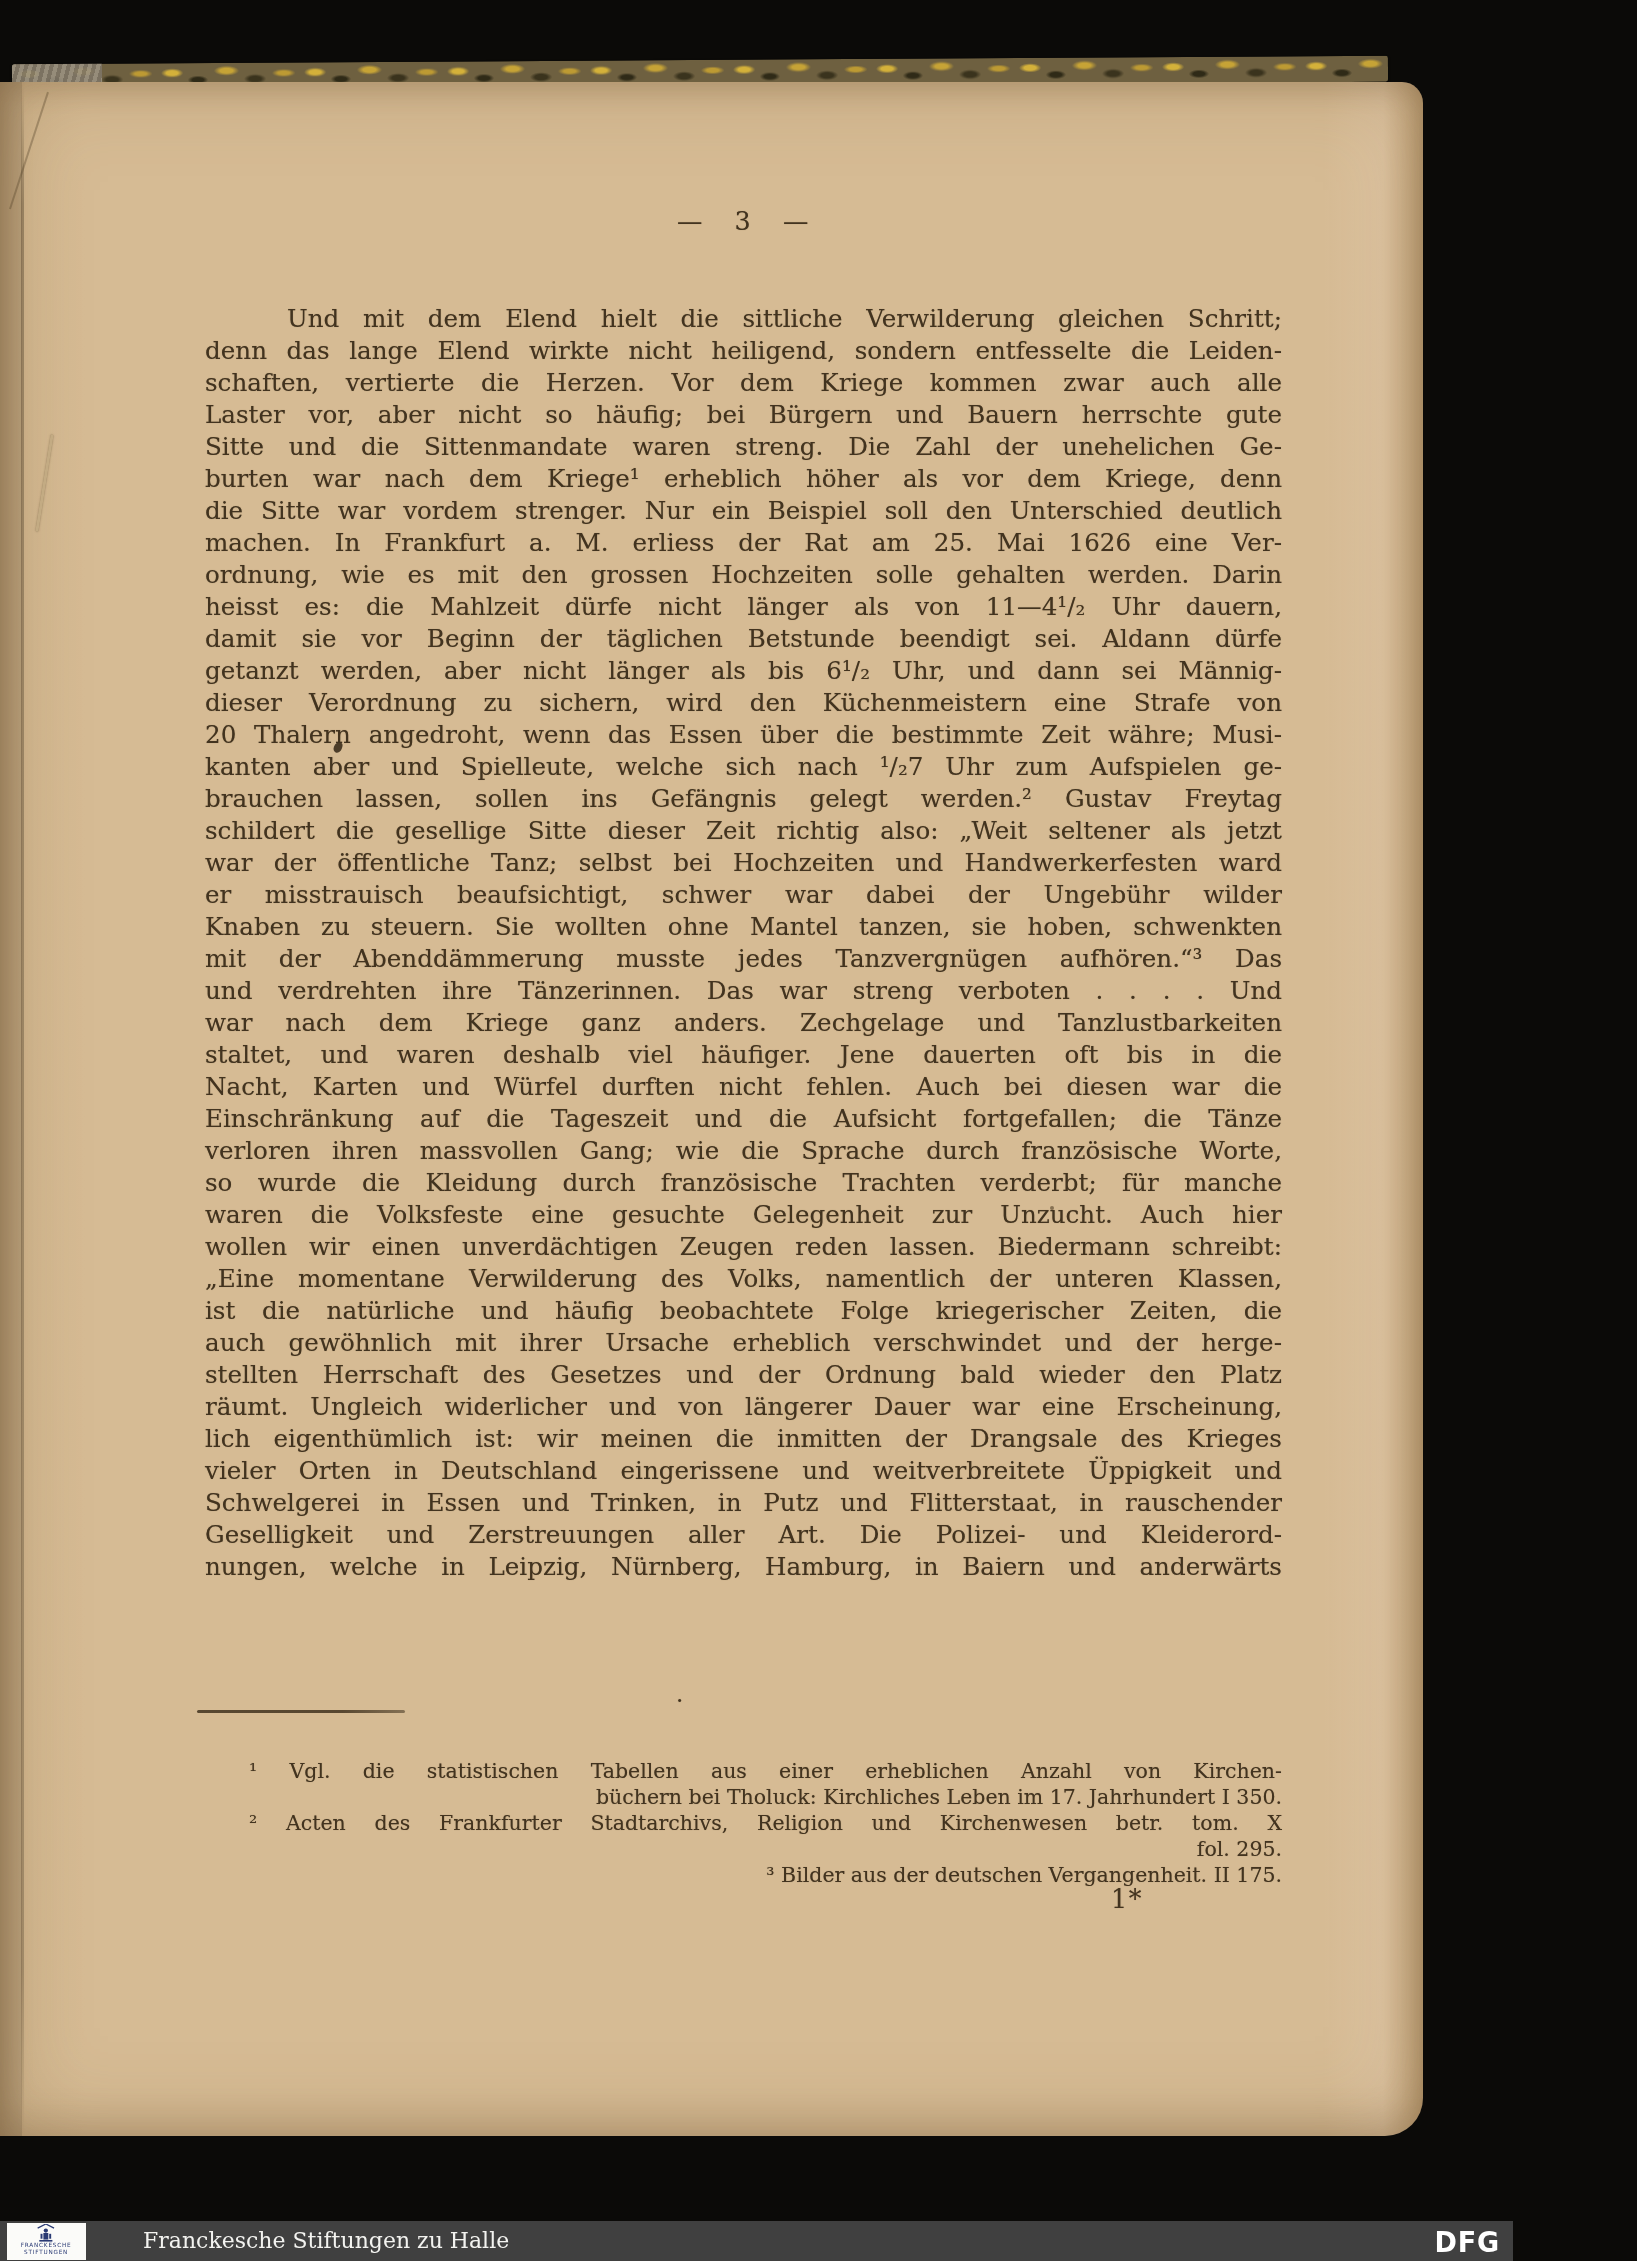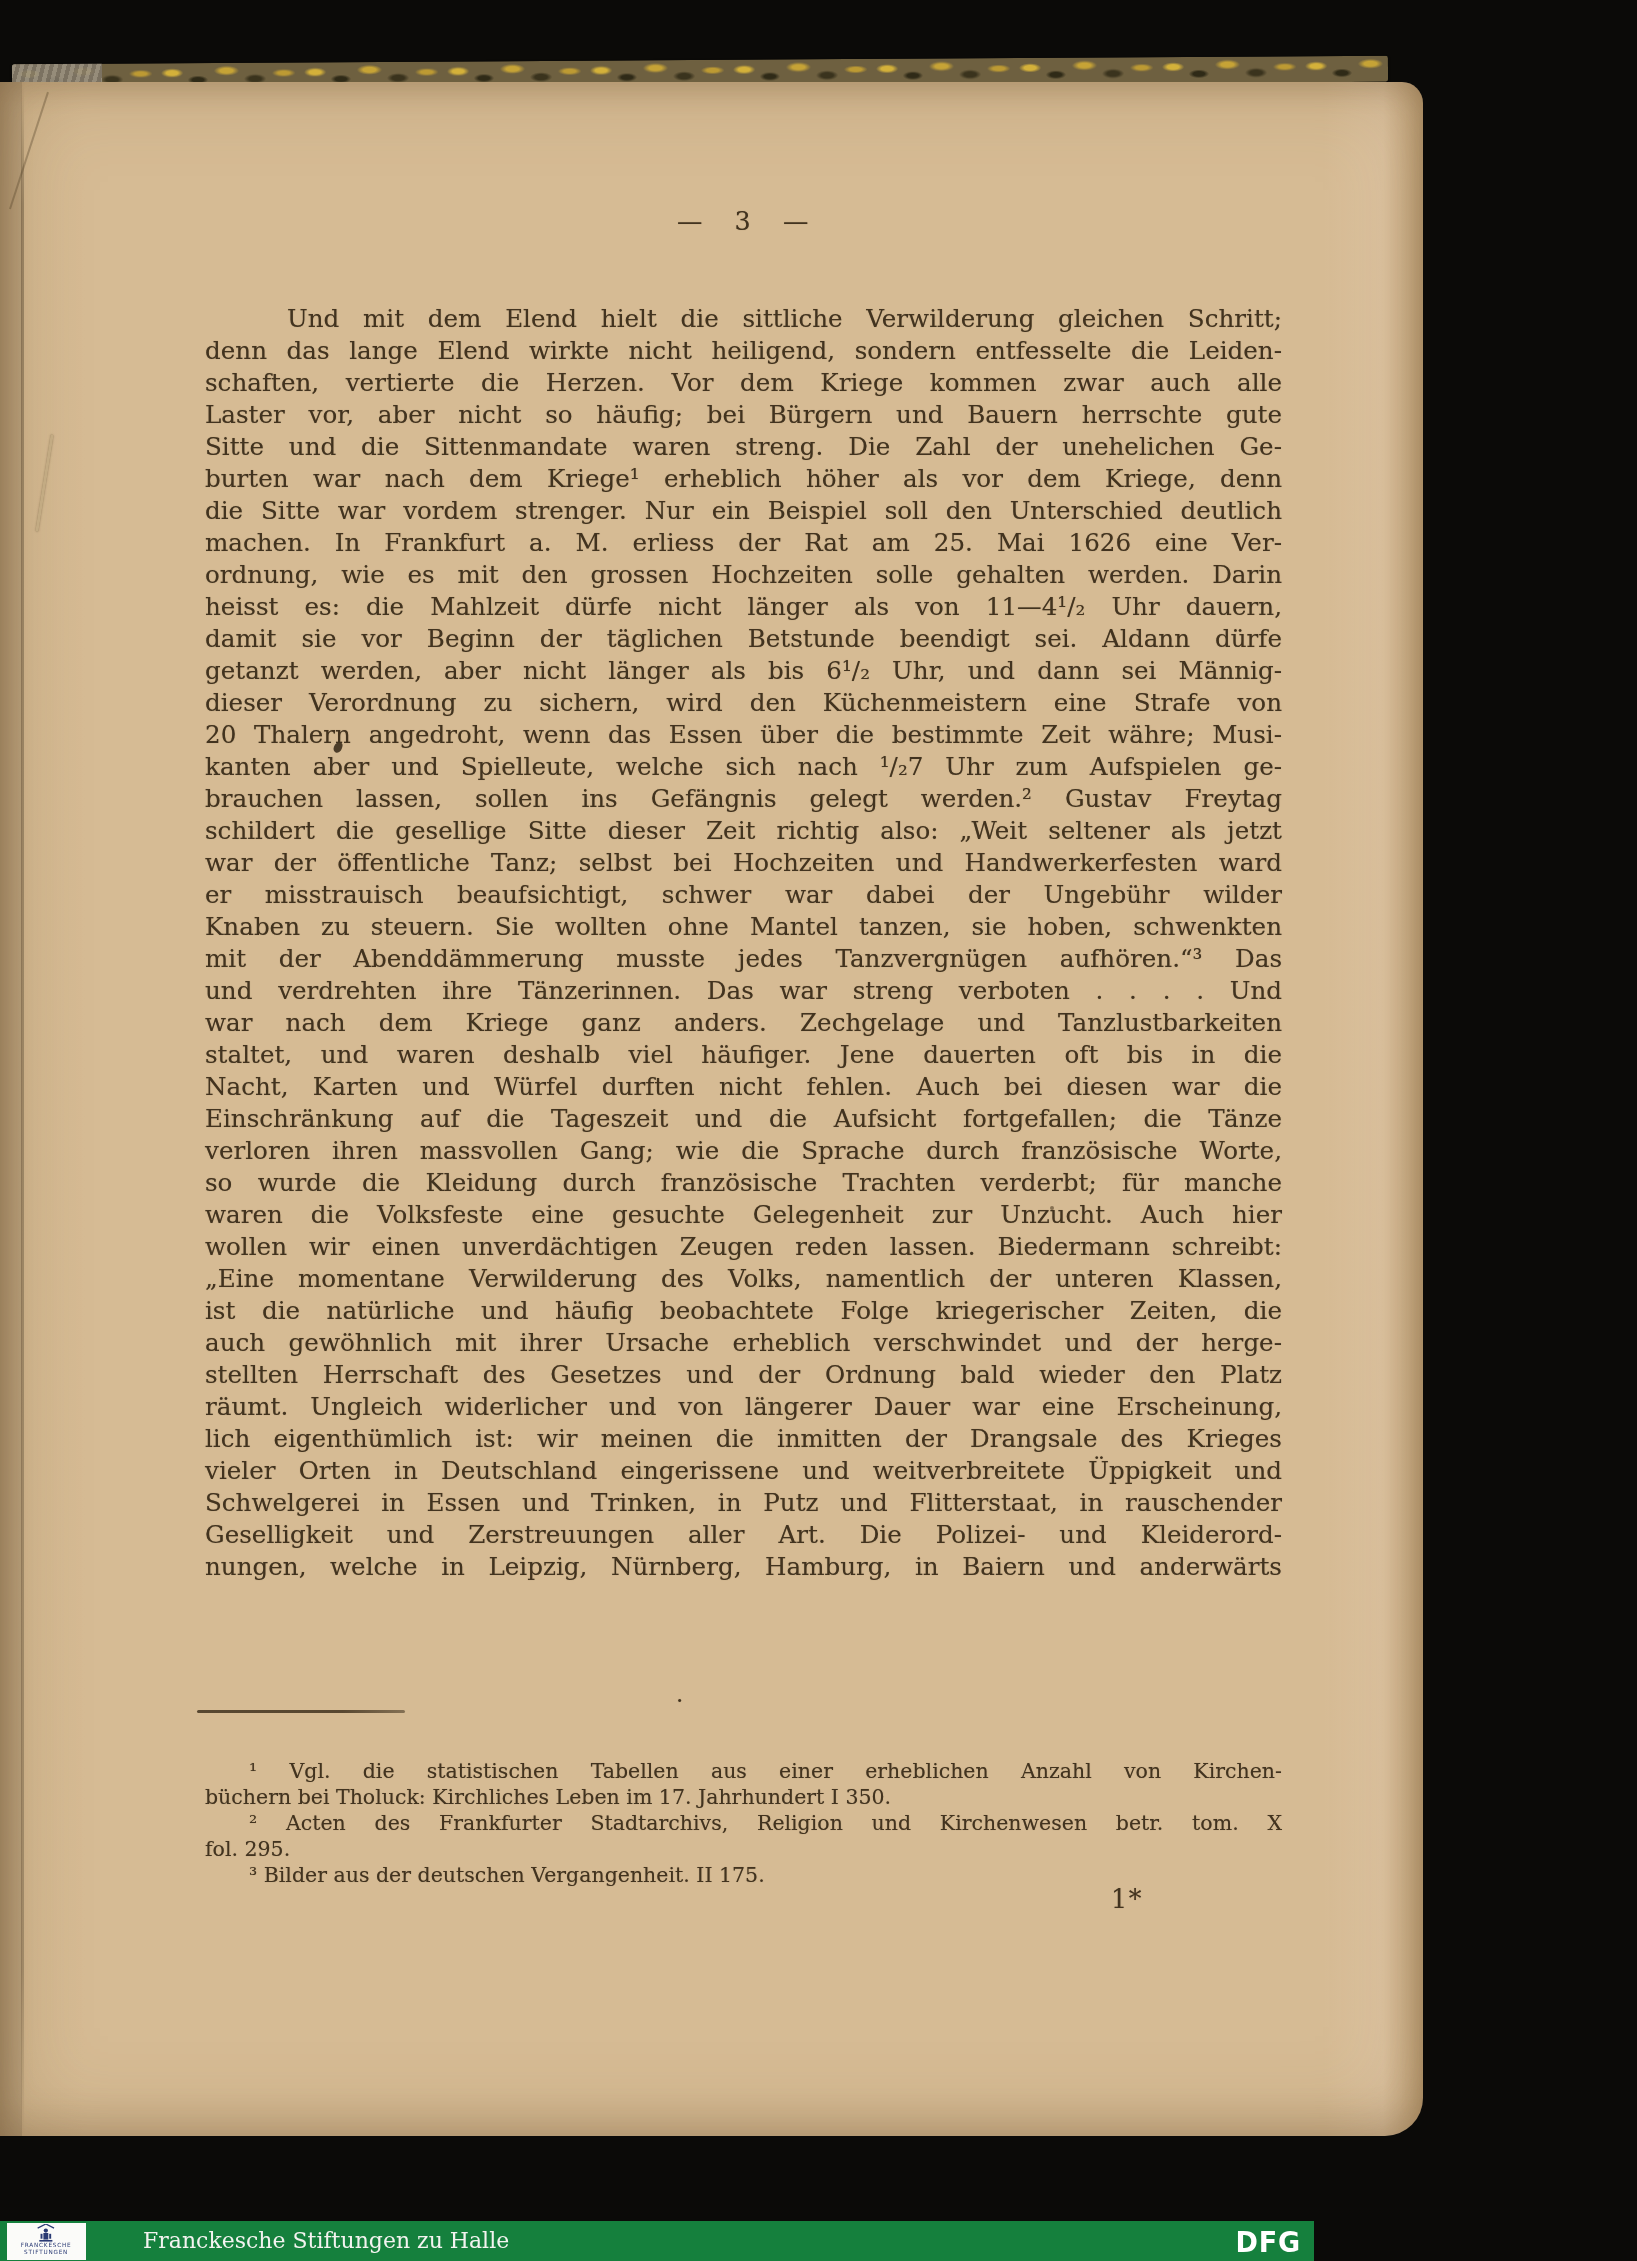--- a/index.html
+++ b/index.html
@@ -52,28 +52,28 @@
   .bline{height:32px;font-size:24.6px;line-height:32px;white-space:normal;
     text-align:justify;text-align-last:justify;word-spacing:1.6px;}
   .bline.first{text-indent:82px;}
 
   .catchword-dot{position:absolute;left:676px;top:1681px;font-size:23px;}
 
   .fn-rule{position:absolute;left:197px;top:1710px;width:208px;height:2.5px;
     background:linear-gradient(90deg,rgba(66,51,31,.85) 0 70%,rgba(66,51,31,.55));border-radius:1.6px;}
 
   .footnotes{position:absolute;left:205px;top:1758px;width:1077px;}
-  .fline{height:26px;font-size:20.5px;line-height:26px;}
+  .fline{height:26px;font-size:20.5px;line-height:26px;text-align:right;}
   .fline.just{text-align:justify;text-align-last:justify;}
   .fline.ind{text-indent:44px;}
 
   .sig{position:absolute;left:1111px;top:1884px;font-size:25.4px;letter-spacing:1.6px;}
 
   
-  .viewer-bar{position:absolute;left:0;top:2221px;width:1314px;height:40px;background:#15803d;}
+  .viewer-bar{position:absolute;left:0;top:2221px;width:1513px;height:40px;background:#404040;}
   .logo-box{position:absolute;left:6.6px;top:1.6px;width:79px;height:37px;background:#fbfbf9;
     display:flex;flex-direction:column;align-items:center;justify-content:flex-start;}
   .logo-emblem{margin-top:1.6px;height:18px;}
   .logo-caption{font-family:"DejaVu Sans",sans-serif;font-size:5.7px;line-height:6.6px;
     letter-spacing:0.8px;color:#2a3a74;text-align:center;}
   .bar-label{position:absolute;left:143px;top:7.4px;font-size:22px;color:#f3f3f0;
     font-family:"DejaVu Serif",serif;}
   .dfg{position:absolute;right:13px;top:4.9px;font-family:"DejaVu Sans",sans-serif;
     font-weight:bold;font-size:27px;color:#ffffff;letter-spacing:0.8px;transform:scaleY(1.08);}
 </style>

